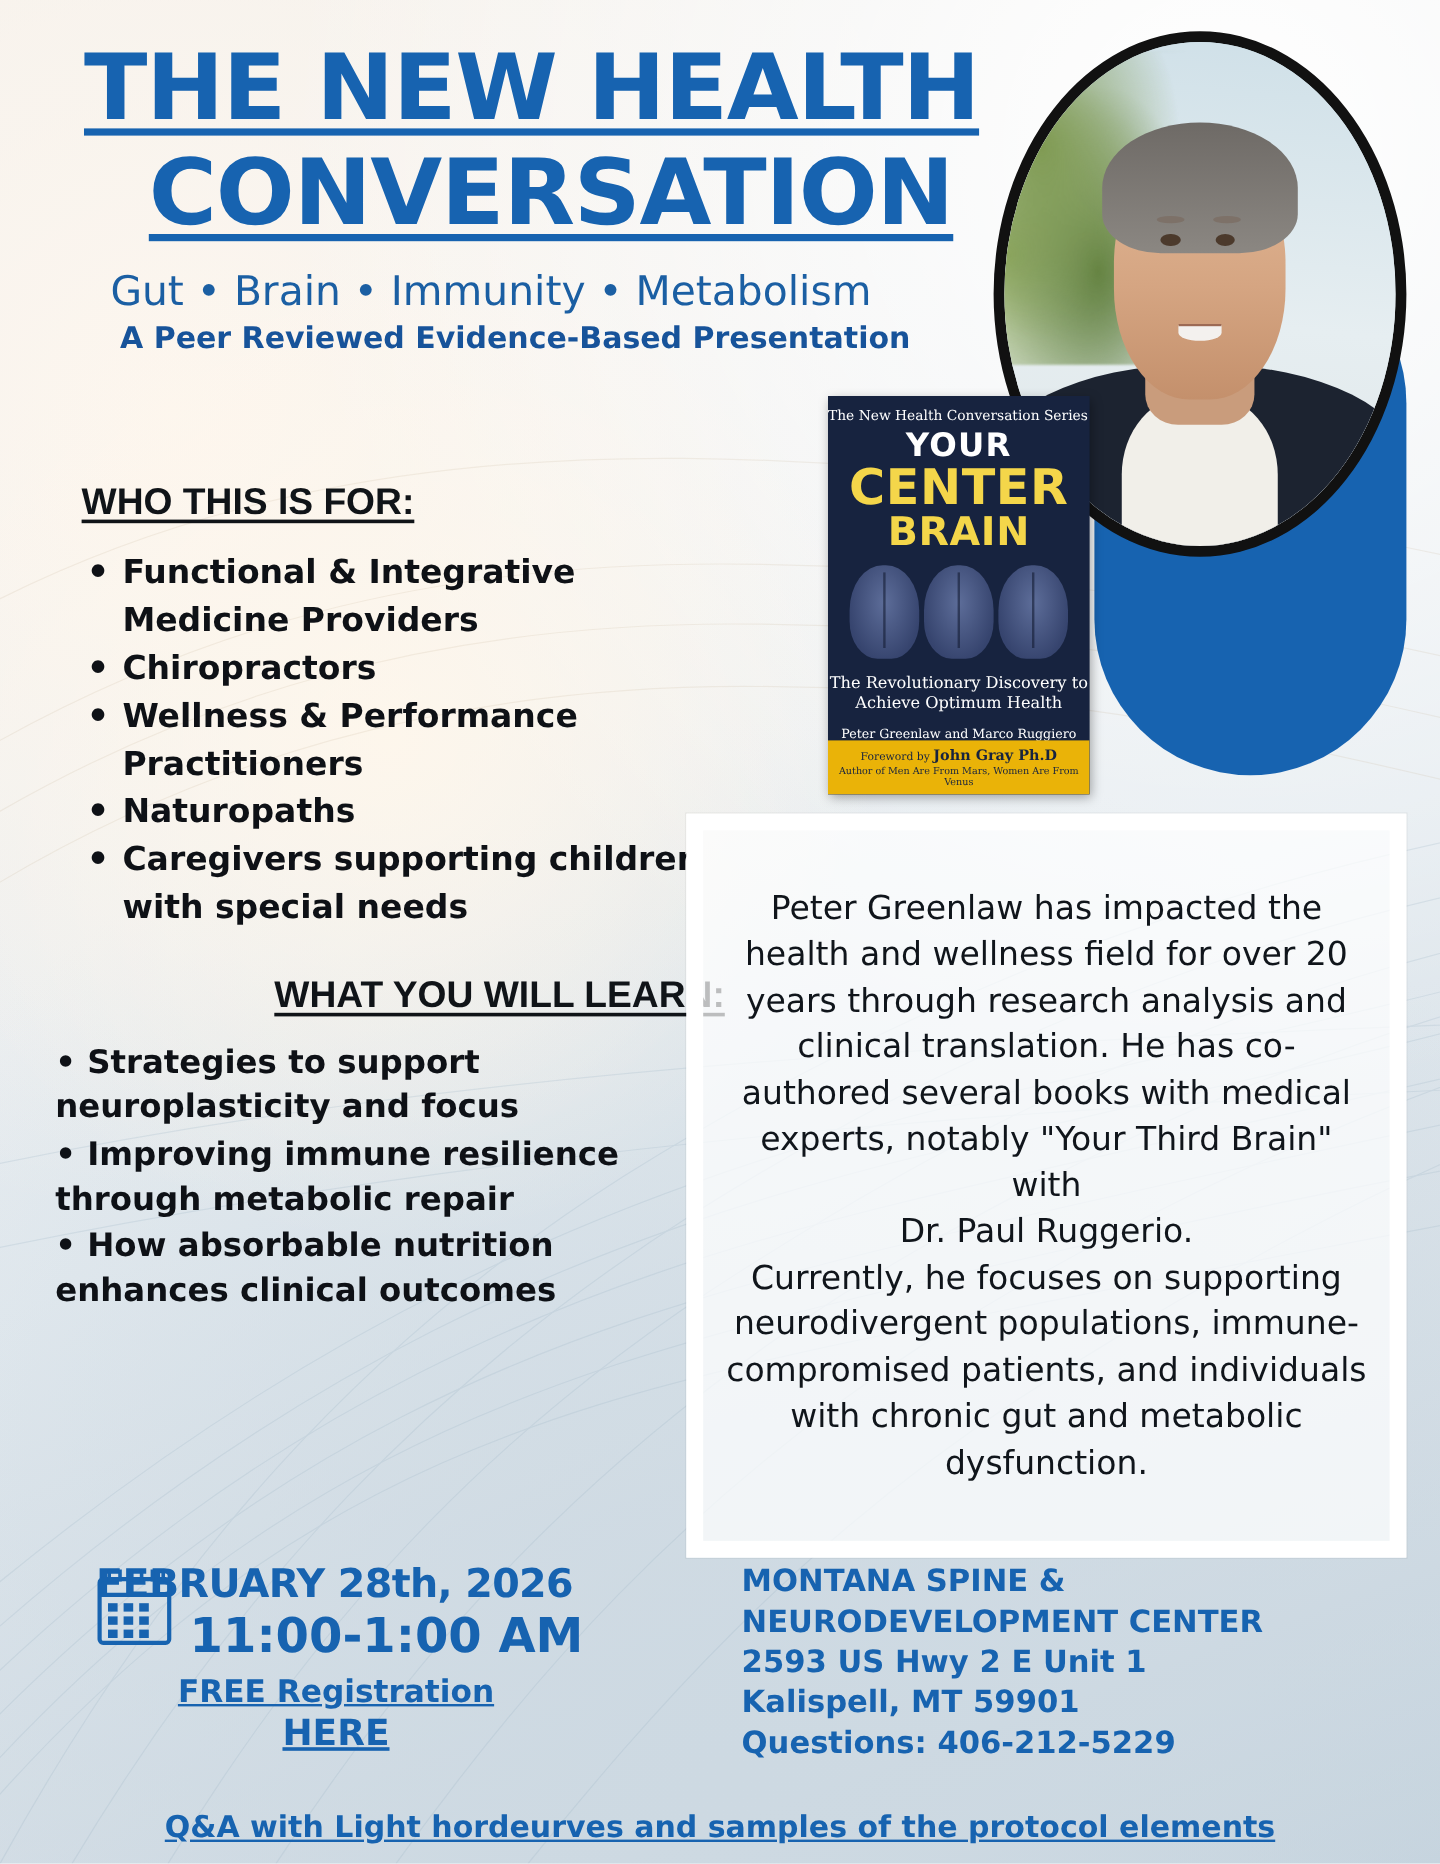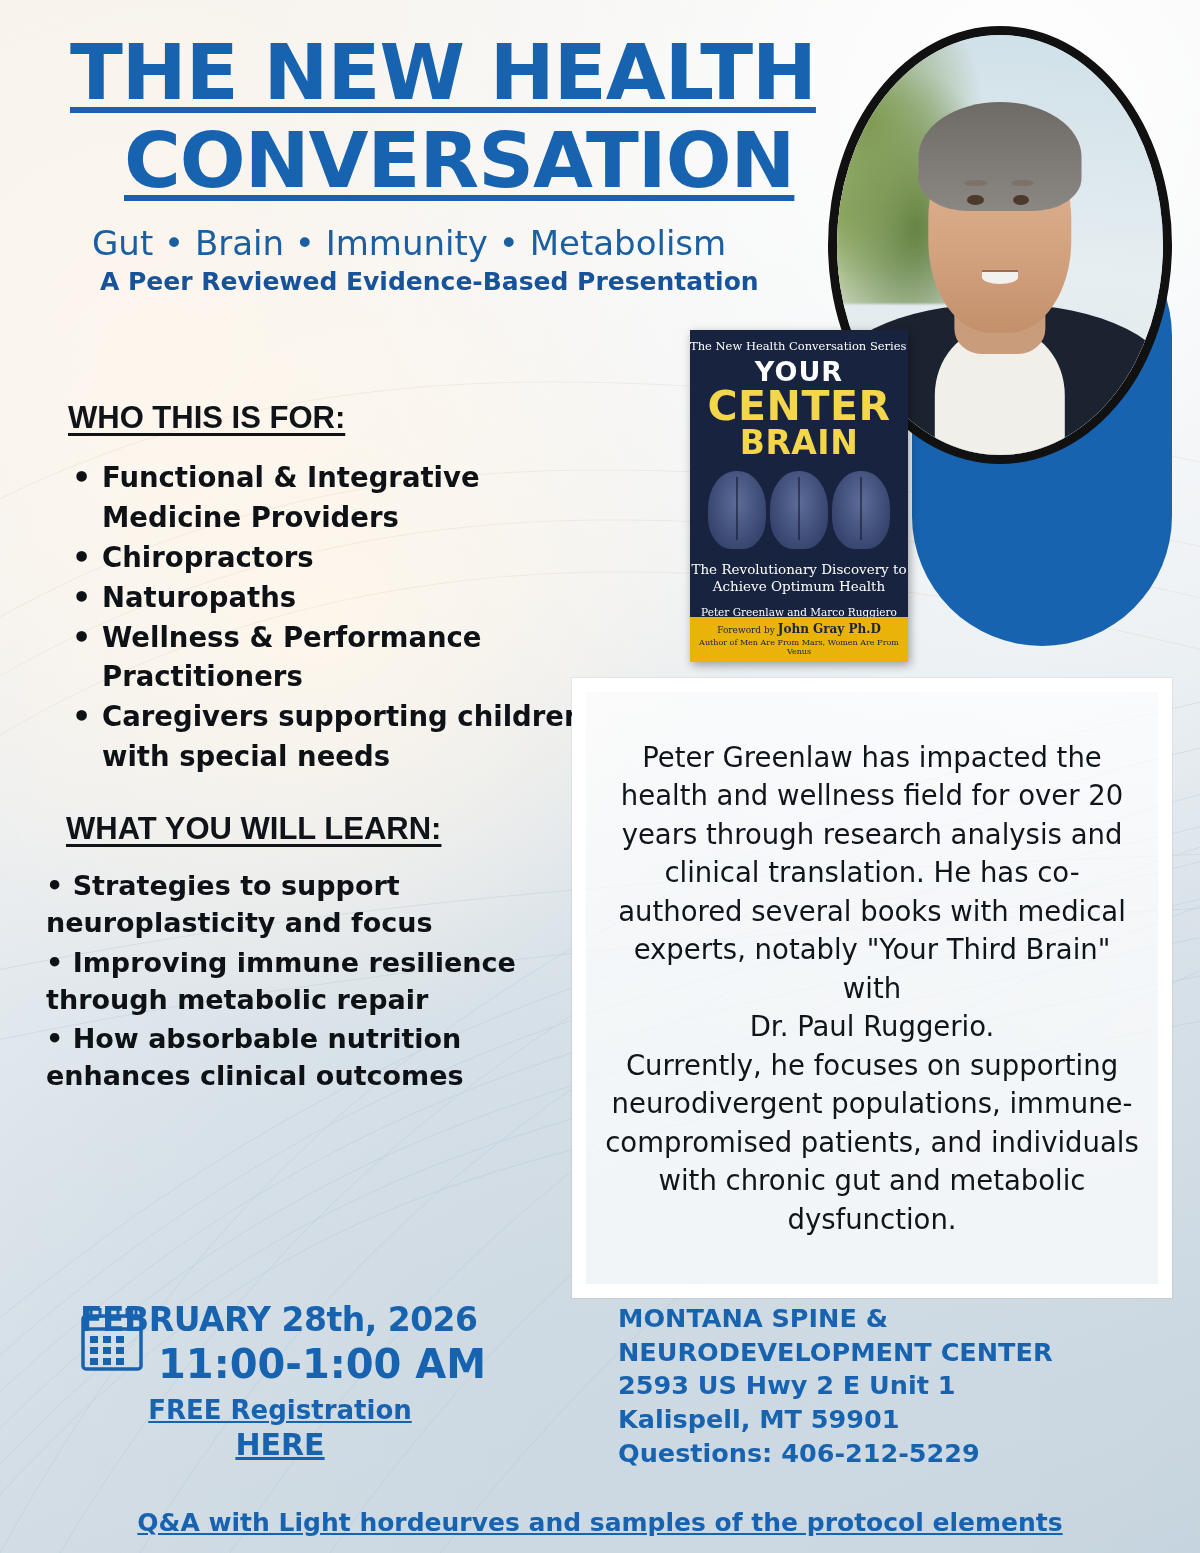--- a/index.html
+++ b/index.html
@@ -337,20 +337,21 @@
   ul.who li::before {
     content: "•";
     position: absolute;
     left: 18px;
     top: -2px;
     font-size: 30px;
   }
   .learn-head {
     margin-top: 34px;
     margin-left: 22px;
+    text-align: right;
   }
   .learn-list {
     margin-top: 20px;
     margin-left: 2px;
   }
   .learn-list p {
     font-size: 27px;
     font-weight: 700;
     color: #0e1116;
     line-height: 1.38;
@@ -539,22 +540,22 @@
     </div>
     <div class="book-sub2">Author of Men Are From Mars, Women Are From Venus</div>
   </div>
 </div>
 
 <div class="left-col">
   <div class="section-head">WHO THIS IS FOR:</div>
   <ul class="who">
     <li>Functional &amp; Integrative Medicine Providers</li>
     <li>Chiropractors</li>
+    <li>Wellness &amp; Performance Practitioners</li>
     <li>Naturopaths</li>
-    <li>Wellness &amp; Performance Practitioners</li>
     <li>Caregivers supporting children with special needs</li>
   </ul>
 
   <div class="section-head learn-head">WHAT YOU WILL LEARN:</div>
   <div class="learn-list">
     <p>• Strategies to support neuroplasticity and focus</p>
     <p>• Improving immune resilience through metabolic repair</p>
     <p>• How absorbable nutrition enhances clinical outcomes</p>
   </div>
 </div>

